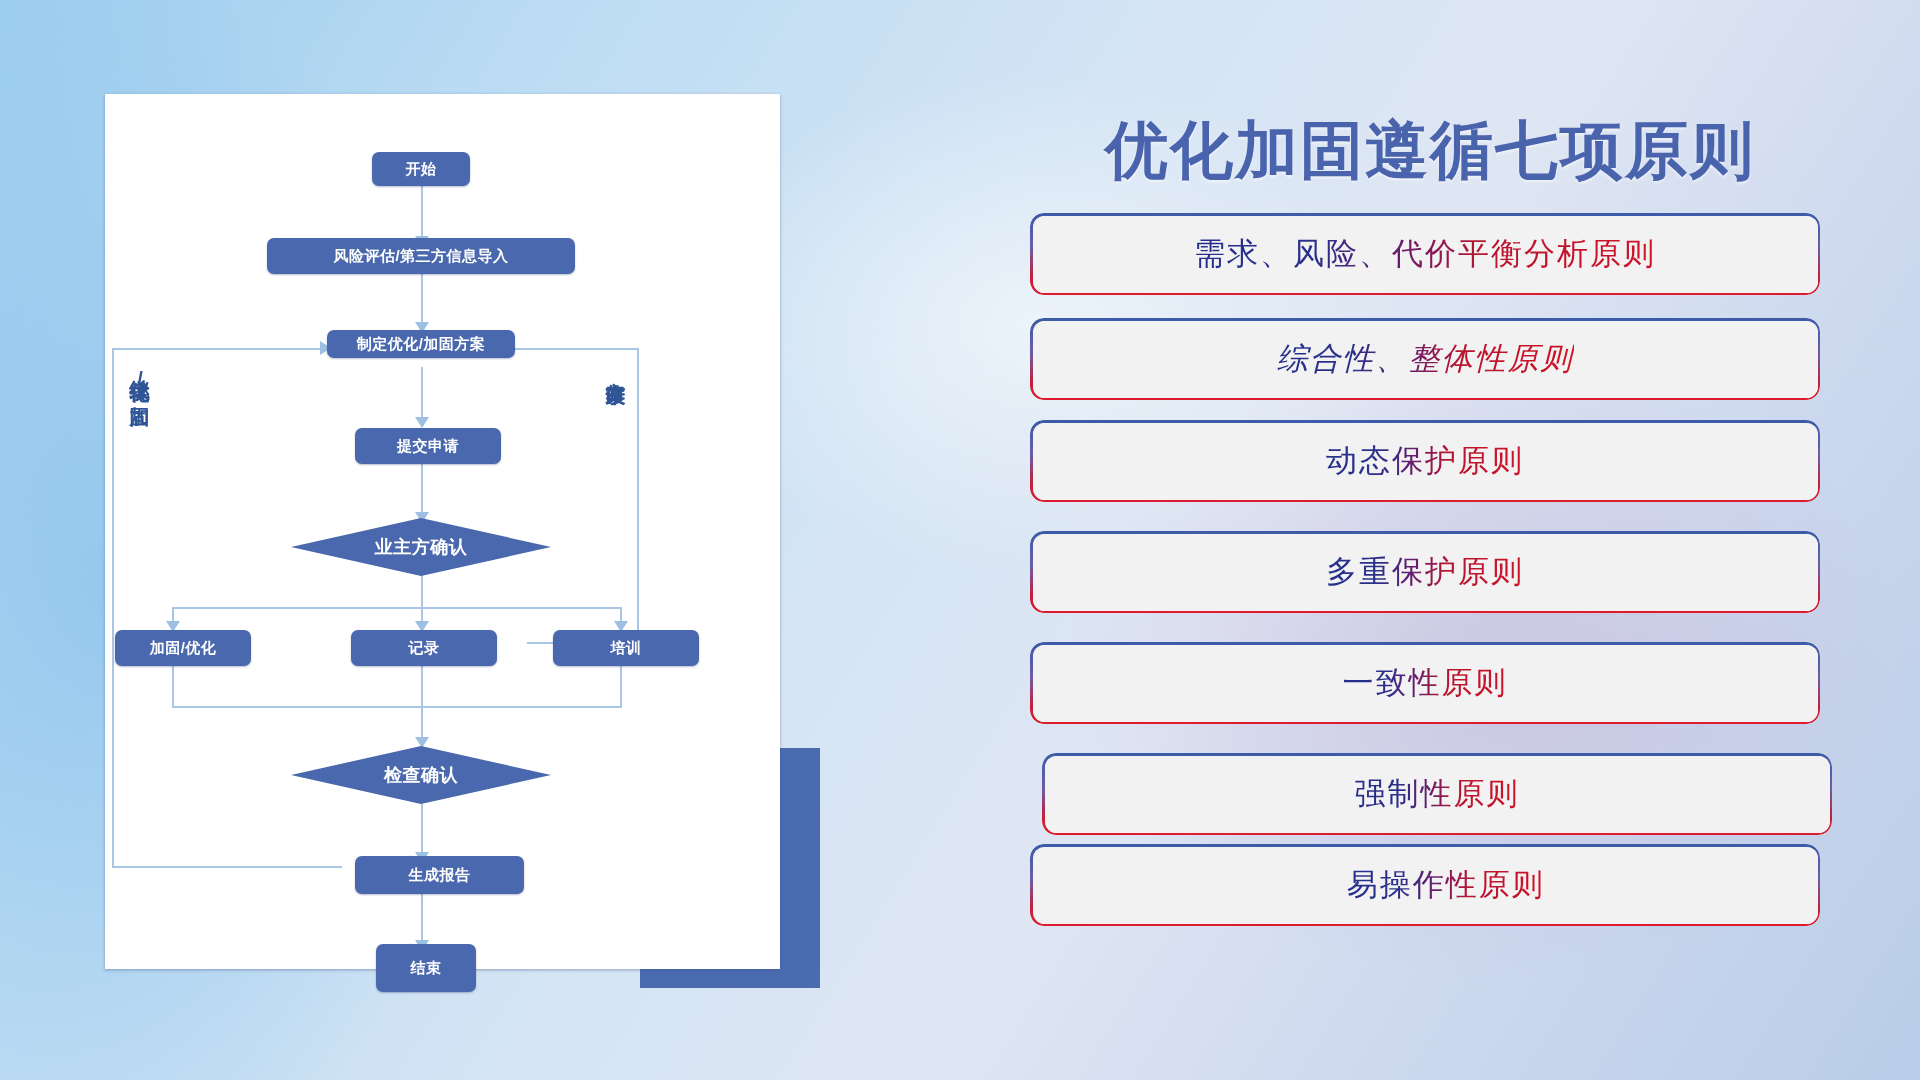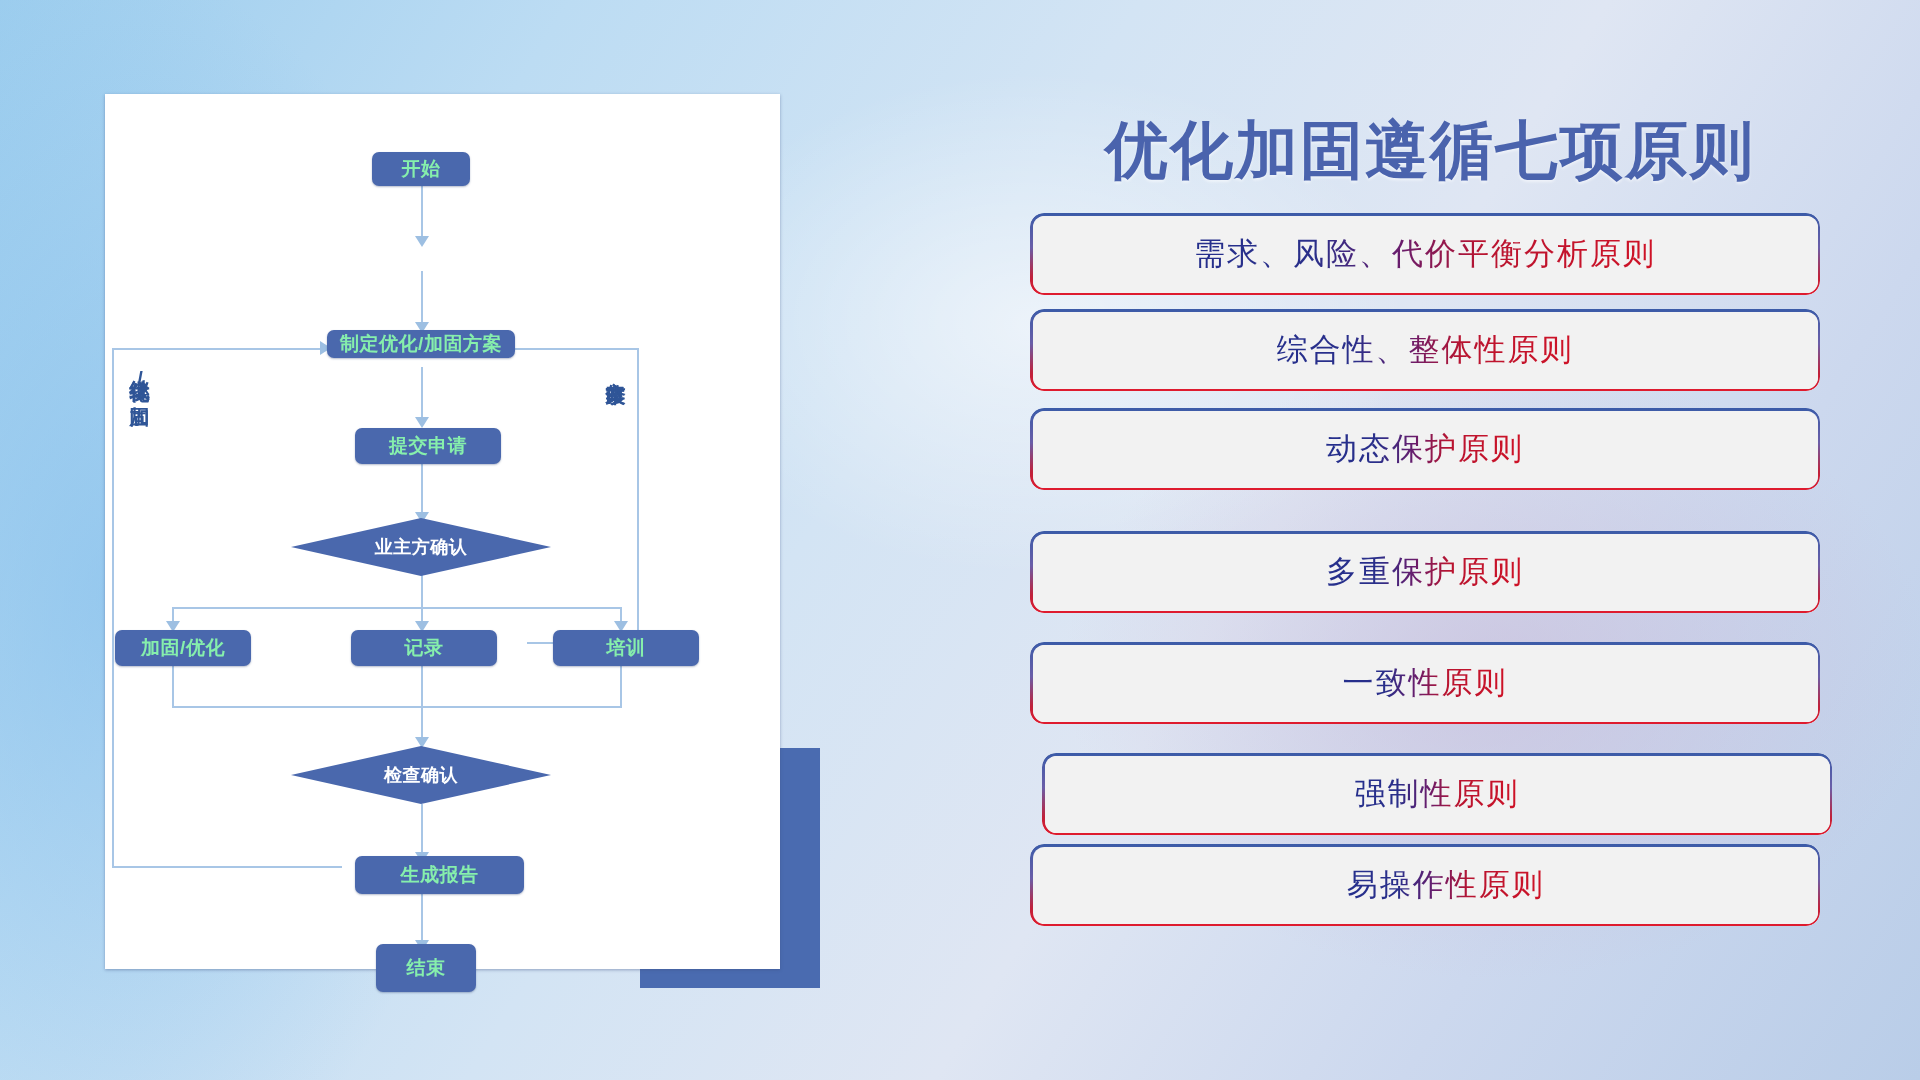--- a/index.html
+++ b/index.html
@@ -24,24 +24,24 @@
   #flow-card {
     position: absolute; left: 105px; top: 94px; width: 675px; height: 875px;
     background: #ffffff; z-index: 2;
     box-shadow: 0 1px 3px rgba(60,80,130,0.45);
   }
   #flow-inner { position: absolute; inset: 0; }
 
   .node {
     position: absolute;
     background: #4a68ad;
-    color: #86efac;
+    color: #ffffff;
     border-radius: 7px;
     display: flex; align-items: center; justify-content: center;
-    font-size: 19px; font-weight: 700; white-space: nowrap;
+    font-size: 15px; font-weight: 700; white-space: nowrap;
     letter-spacing: 0.5px;
     box-shadow: 0 1px 2px rgba(40,60,110,0.35);
   }
   .diamond-wrap { position: absolute; }
   .diamond-wrap svg { display: block; }
   .diamond-label {
     position: absolute; inset: 0;
     display: flex; align-items: center; justify-content: center;
     color: #fff; font-size: 18px; font-weight: 700; letter-spacing: .5px;
     pointer-events: none;
@@ -163,20 +163,21 @@
       <div class="arrow-d" style="left:310px; top:758px;"></div>
 
       <div class="vline" style="left:316px; top:800px; height:50px;"></div>
       <div class="arrow-d" style="left:310px; top:846px;"></div>
 
       <div class="side-label" style="left:24px; top:270px;">继续优化/加固</div>
       <div class="side-label" style="left:500px; top:272px;">方案修改</div>
 
       <div class="node" style="left:267px; top:58px; width:98px; height:34px;">开始</div>
 
+      <div class="node" style="left:162px; top:144px; width:308px; height:36px;">风险评估/第三方信息导入</div>
 
       <div class="node" style="left:222px; top:236px; width:188px; height:28px;">制定优化/加固方案</div>
 
       <div class="node" style="left:250px; top:334px; width:146px; height:36px;">提交申请</div>
 
       <div class="diamond-wrap" style="left:186px; top:424px; width:260px; height:58px;">
         <svg width="260" height="58" viewBox="0 0 260 58">
           <polygon points="130,0 260,29 130,58 0,29" fill="#4a68ad"></polygon>
         </svg>
         <div class="diamond-label">业主方确认</div>
@@ -203,27 +204,27 @@
   <div id="right-pane">
 
     <div id="principles-title">优化加固遵循七项原则</div>
 
     <div class="p-card" style="top:213px;">
       <div class="p-card-inner">
         <span class="p-text">需求、风险、代价平衡分析原则</span>
       </div>
     </div>
 
-    <div class="p-card" style="top:309px;">
+    <div class="p-card" style="top:318px;font-style:italic;">
       <div class="p-card-inner">
         <span class="p-text">综合性、整体性原则</span>
       </div>
     </div>
 
-    <div class="p-card" style="top:408px;border-radius:27px;">
+    <div class="p-card" style="top:420px;border-radius:27px;">
       <div class="p-card-inner">
         <span class="p-text">动态保护原则</span>
       </div>
     </div>
 
     <div class="p-card" style="top:531px;">
       <div class="p-card-inner">
         <span class="p-text">多重保护原则</span>
       </div>
     </div>

